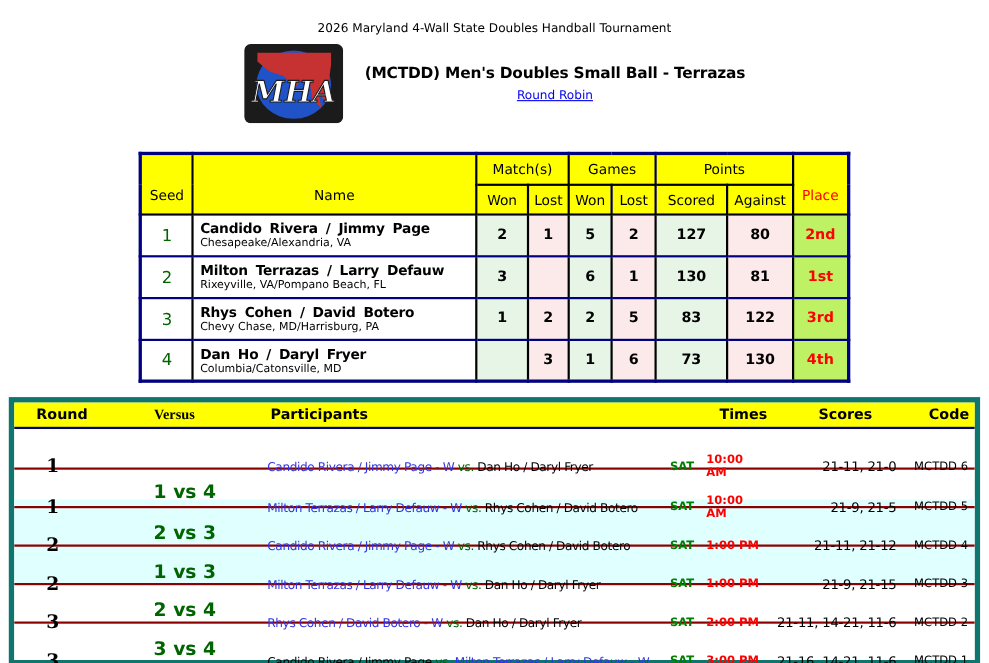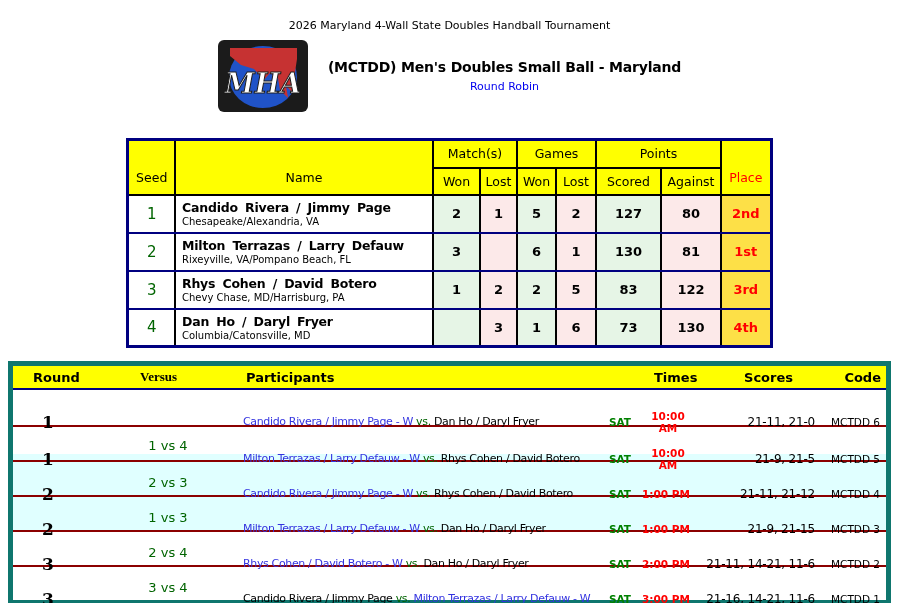--- a/index.html
+++ b/index.html
@@ -6,85 +6,85 @@
   html,body { width: 899px; height: 603px; background: #fff; overflow: hidden;
               font-family: "DejaVu Sans", "Liberation Sans", sans-serif; color: #000; }
 
   
   .page-title { text-align: center; font-size: 11px; padding-top: 19px; letter-spacing: 0; }
   .brand-row { display: flex; justify-content: center; align-items: center; gap: 20px; margin-top: 7px; height: 74px; }
   .logo { width: 90px; height: 72px; display: block; }
   .division-block { text-align: center; }
   .division-title { font-size: 14px; font-weight: bold; letter-spacing: -0.2px; }
   .format-link { display: inline-block; margin-top: 4px; font-size: 11px; color: #0000EE;
-                 cursor: pointer; }
+                 text-decoration: underline; cursor: pointer; }
 
   
   table.standings { border-collapse: collapse; table-layout: fixed; width: 643px;
                     margin: 25px auto 0 auto; border: 3px solid #000080; }
   .standings th, .standings td { border: 2px solid #000; overflow: hidden; }
   .standings .hdr { background: #FFFF00; font-weight: normal; font-size: 12.5px; text-align: center; }
   .standings .hdr-bottom { vertical-align: bottom; padding-bottom: 9px; }
   .standings tr.h1 { height: 28px; }
   .standings tr.h2 { height: 27px; }
   .standings tr.data { height: 38px; }
   .standings tr.data td { border-top: 2px solid #000080; border-bottom: 2px solid #000080; }
   .bg-green { background: #E6F5E6; }
   .bg-pink  { background: #FCE9E9; }
   .place-hdr { color: #FF0000; }
   .seed-cell { text-align: center; color: #006400; font-size: 15px; }
   .name-cell { padding: 2px 6px; vertical-align: middle; background: #fff; }
   .team-name { font-weight: bold; font-size: 12.5px; word-spacing: 3px; letter-spacing: -0.2px; white-space: nowrap; }
   .team-loc  { font-size: 10px; margin-top: 1px; white-space: nowrap; }
   .num-cell { text-align: center; font-weight: bold; font-size: 13px; }
-  .place-cell { text-align: center; font-weight: bold; font-size: 13px; color: #FF0000; background: #fde047; }
+  .place-cell { text-align: center; font-weight: bold; font-size: 13px; color: #FF0000; background: #bef264; }
 
   
   .schedule { width: 883px; margin: 13px auto 0 auto; border: 5px solid #0f766e; background: #fff; }
   .sched-grid { display: grid; grid-template-columns: 70px 150px 1fr 95px 125px 67px; align-items: center; }
   .sched-header { background: #FFFF00; height: 24px; border-bottom: 2px solid #000080;
                   font-weight: bold; font-size: 13px; }
   .sh-round { padding-left: 20px; }
   .sh-versus { padding-left: 57px; font-family: Liberation Serif, serif; }
   .sh-participants { padding-left: 13px; }
   .sh-times { padding-left: 7px; margin-left: 48px; }
   .sh-scores { text-align: right; padding-right: 26px; }
   .sh-code { text-align: right; padding-right: 5px; }
 
   .sched-row { height: 35px; background: #fff; }
   .sched-row + .sched-row { border-top: 2px solid #8B0000; }
   .sched-row.cyan { background: #E0FFFF; }
   .sched-row.strip { box-shadow: inset 0 -6px 0 0 #E0FFFF; }
   .round-cell { font-family: "DejaVu Serif", "Liberation Serif", serif; font-weight: bold;
                 font-size: 17px; text-align: center; }
-  .versus-cell { color: #006400; font-weight: normal; font-size: 13px; text-align: center; padding-left: 20px; margin-top: 48px; }
+  .versus-cell { color: #006400; font-weight: bold; font-size: 17px; text-align: center; padding-left: 20px; margin-top: 48px; }
   .participants-cell { padding-left: 10px; font-size: 11px; letter-spacing: -0.35px; white-space: nowrap; overflow: hidden; }
   .participants-cell [data-variant="winner"] { color: #3333E0; }
   .participants-cell [data-variant="loser"]  { color: #000; }
   .vs-label { color: #006400; }
   .times-cell { padding-left: 10px; font-size: 10.5px; font-weight: bold; display: flex; gap: 11px; align-items: center; }
   .day-label { color: #008000; }
-  .time-label { color: #FF0000; text-align: center; }
+  .time-label { color: #FF0000; }
   .scores-cell { text-align: right; padding-right: 4px; font-size: 12px; letter-spacing: -0.2px; white-space: nowrap; }
   .code-cell { text-align: right; padding-right: 6px; font-size: 10.5px; white-space: nowrap; }
 </style>
 </head>
 <body>
 
 <div class="page-title">2026 Maryland 4-Wall State Doubles Handball Tournament</div>
 
 <div class="brand-row">
   <svg class="logo" viewBox="0 0 90 72" xmlns="http://www.w3.org/2000/svg">
     <rect x="0" y="0" width="90" height="72" rx="6" fill="#1b1b1b"></rect>
     <ellipse cx="45" cy="37" rx="34" ry="31" fill="#2053c8"></ellipse>
     <path d="M12 8 L79 8 L79 19 L74 52 L68 46 L70 58 L62 50 L60 38 L52 33 L46 40 L36 29 L23 25 L12 16 Z" fill="#c63232"></path>
     <text x="45" y="53" font-family="DejaVu Serif, serif" font-size="27" font-style="italic" font-weight="bold" fill="#ffffff" stroke="#1b1b1b" stroke-width="1" text-anchor="middle">MHA</text>
   </svg>
   <div class="division-block">
-    <div class="division-title">(MCTDD) Men's Doubles Small Ball - Maryland</div>
+    <div class="division-title">(MCTDD) Men's Doubles Small Ball - Terrazas</div>
     <a class="format-link">Round Robin</a>
   </div>
 </div>
 
 <table class="standings">
   <colgroup>
     <col style="width:47px">
       <col style="width:258px">
       <col style="width:47px">
       <col style="width:37px">

